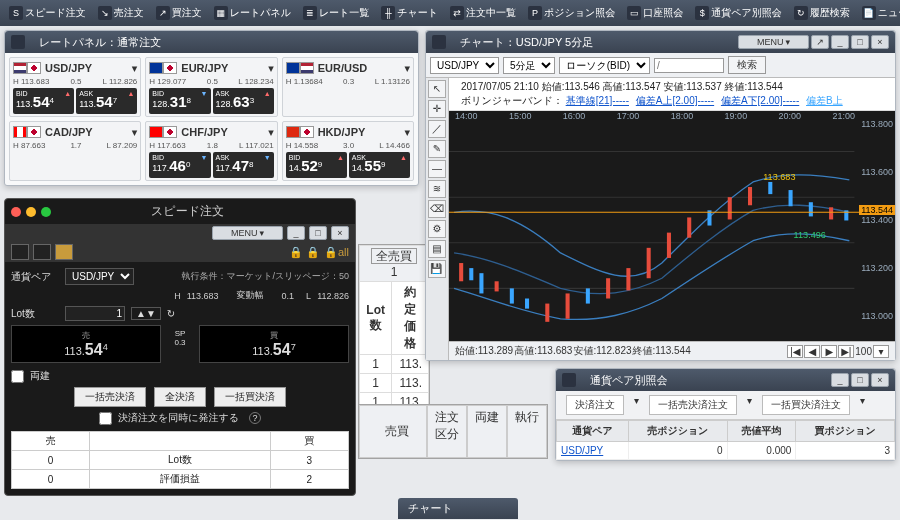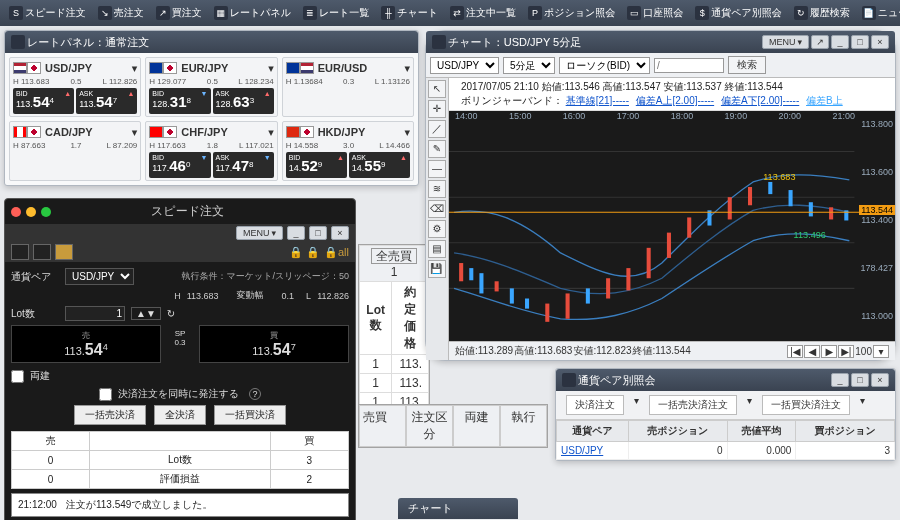--- a/index.html
+++ b/index.html
@@ -1,25 +1,25 @@
 <!DOCTYPE html>
 <html><head>
 <meta charset="utf-8">
 <style>
   * { box-sizing: border-box; margin: 0; padding: 0; font-family: "Hiragino Kaku Gothic Pro", Meiryo, sans-serif; }
   body { width: 900px; height: 520px; background: #e8eaed; font-size: 11px; color: #333; overflow: hidden; position: relative; }
   .topbar { height: 26px; background: linear-gradient(#4e5a6b,#3a4351); display: flex; align-items: center; padding: 0 4px; gap: 2px; color: #fff; }
   .topbar .titem { display: flex; align-items: center; gap: 2px; padding: 0 5px; height: 24px; cursor: pointer; white-space: nowrap; font-size: 10px; }
   .ticon { width: 14px; height: 14px; display: inline-block; }
   .panel { position: absolute; background: #f8f9fa; border: 1px solid #b0b7c0; border-radius: 3px; box-shadow: 0 2px 6px rgba(0,0,0,.2); }
-  .panel-header { height: 22px; background: linear-gradient(#4e5a6b,#3a4351); color: #fff; display: flex; align-items: center; padding: 0 6px; font-size: 11px; gap: 2px; border-radius: 3px 3px 0 0; }
+  .panel-header { height: 22px; background: linear-gradient(#4e5a6b,#3a4351); color: #fff; display: flex; align-items: center; padding: 0 6px; font-size: 11px; gap: 14px; border-radius: 3px 3px 0 0; }
   .panel-header .hicon { width: 14px; height: 14px; background: #2b3240; border-radius: 2px; }
   .winbtns { margin-left: auto; display: flex; gap: 2px; }
   .winbtn { width: 18px; height: 14px; background: #d9dde2; border: 1px solid #9aa3ad; border-radius: 2px; font-size: 9px; text-align: center; line-height: 12px; color: #333; cursor: pointer; }
-  .menu-btn { background: #d9dde2; border: 1px solid #9aa3ad; border-radius: 2px; padding: 0 6px; height: 14px; font-size: 9px; color: #333; display: flex; align-items: center; gap: 2px; cursor: pointer; }
+  .menu-btn { background: #d9dde2; border: 1px solid #9aa3ad; border-radius: 2px; padding: 0 18px; height: 14px; font-size: 9px; color: #333; display: flex; align-items: center; gap: 2px; cursor: pointer; }
 
   
   .rate-grid { display: grid; grid-template-columns: repeat(3, 1fr); gap: 4px; padding: 4px; }
   .rate-card { background: #f3f4f6; border: 1px solid #cfd3d8; border-radius: 2px; padding: 2px 3px; }
   .rate-card .pairrow { display: flex; align-items: center; gap: 4px; height: 16px; }
   .flagbox { width: 28px; height: 12px; display: flex; }
   .flag { width: 14px; height: 12px; border: 1px solid #999; }
   .pairname { font-weight: bold; font-size: 11px; }
   .hlrow { display: flex; justify-content: space-between; font-size: 8px; color: #555; margin-top: 1px; }
   .barow { display: flex; gap: 2px; margin-top: 2px; }
@@ -344,53 +344,49 @@
       </div>
       <div class="ba2">
         <div class="t"><span>買</span></div>
         <div class="p"><span>113.</span><span class="big">54</span><sup>7</sup></div>
       </div>
     </div>
     <div class="row" style="margin-top:6px">
       <input type="checkbox" style="">
       <span>両建</span>
     </div>
+    <div class="row" style="justify-content:center;gap:8px;margin-top:4px">
+      <span class="btn">一括売決済</span>
+      <span class="btn">全決済</span>
+      <span class="btn">一括買決済</span>
+    </div>
     <div class="row" style="justify-content:center;margin-top:4px">
       <input type="checkbox" style="">
       <span>決済注文を同時に発注する</span>
       <span style="border:1px solid #777;border-radius:50%;width:12px;height:12px;text-align:center;font-size:9px;margin-left:4px">?</span>
-    </div>
-    <div class="row" style="justify-content:center;gap:8px;margin-top:4px">
-      <span class="btn">一括売決済</span>
-      <span class="btn">全決済</span>
-      <span class="btn">一括買決済</span>
     </div>
     <table class="whitetable" style="width:100%;border-collapse:collapse">
       <tbody>
           <tr>
             <td>売</td>
             <td></td>
             <td>買</td>
           </tr>
       <tr>
             <td>0</td>
             <td>Lot数</td>
             <td>3</td>
           </tr>
       <tr>
             <td>0</td>
             <td>評価損益</td>
             <td>2</td>
           </tr>
     </tbody>
       </table>
-    <div class="log">
-      <span>21:12:00</span>
-      <span style="margin-left:6px">注文が113.549で成立しました。</span>
-    </div>
   </div>
 </div>
 
 <div class="midtbl" style="left:358px; top:244px; width:72px;">
   <table style="border-collapse:collapse;width:100%">
     <tbody>
         <tr>
           <td colspan="2" style="background:#eef0f3"><span class="btn" style="border:1px solid #999;padding:0 4px;cursor:pointer">全売買</span> <span>1</span></td>
         </tr>
     <tr>
@@ -407,28 +403,28 @@
         </tr>
     <tr>
           <td>1</td>
           <td style="text-align:right">113.</td>
         </tr>
   </tbody>
     </table>
 </div>
 <div class="midtbl" style="left:358px; top:404px; width:190px; background:#eef0f3">
   <div style="display:flex">
-    <div style="flex:1;padding:3px;text-align:left;border:1px solid #ccc">売買</div>
+    <div style="flex:1;padding:17px;text-align:right;border:1px solid #ccc">売買</div>
     <div style="flex:1;padding:3px;text-align:center;border:1px solid #ccc">注文区分</div>
     <div style="flex:1;padding:3px;text-align:center;border:1px solid #ccc">両建</div>
     <div style="flex:1;padding:3px;text-align:center;border:1px solid #ccc">執行</div>
   </div>
 </div>
 
-<div class="panel" style="left:425px; top:30px; width:471px;border-radius:20px;">
+<div class="panel" style="left:425px; top:30px; width:471px;">
   <div class="panel-header">
     <span class="hicon"></span>
     <span>チャート：USD/JPY 5分足</span>
     <div class="winbtns">
       <span class="menu-btn"><span>MENU</span> ▾</span>
       <span class="winbtn">↗</span>
       <span class="winbtn">_</span>
       <span class="winbtn">□</span>
       <span class="winbtn">×</span>
     </div>
@@ -472,21 +468,21 @@
             <span>17:00</span>
             <span>18:00</span>
             <span>19:00</span>
             <span>20:00</span>
             <span>21:00</span>
           </div>
         <div class="chart-ylabels" id="ylabels">
             <span>113.800</span>
             <span>113.600</span>
             <span>113.400</span>
-            <span>178.427</span>
+            <span>113.200</span>
             <span>113.000</span>
           </div>
         <svg viewBox="0 0 440 230" preserveAspectRatio="none">
           <g stroke="#333" stroke-width="1">
             <line x1="0" y1="40" x2="400" y2="40"></line>
               <line x1="0" y1="85" x2="400" y2="85"></line>
             <line x1="0" y1="130" x2="400" y2="130"></line>
               <line x1="0" y1="175" x2="400" y2="175"></line>
           </g>
           <path d="M5,100 C40,95 70,105 110,140 C150,160 180,175 210,150 C240,120 270,90 300,70 C330,60 360,62 395,68" stroke="#3a7ebf" fill="none" stroke-width="1.3"></path>

